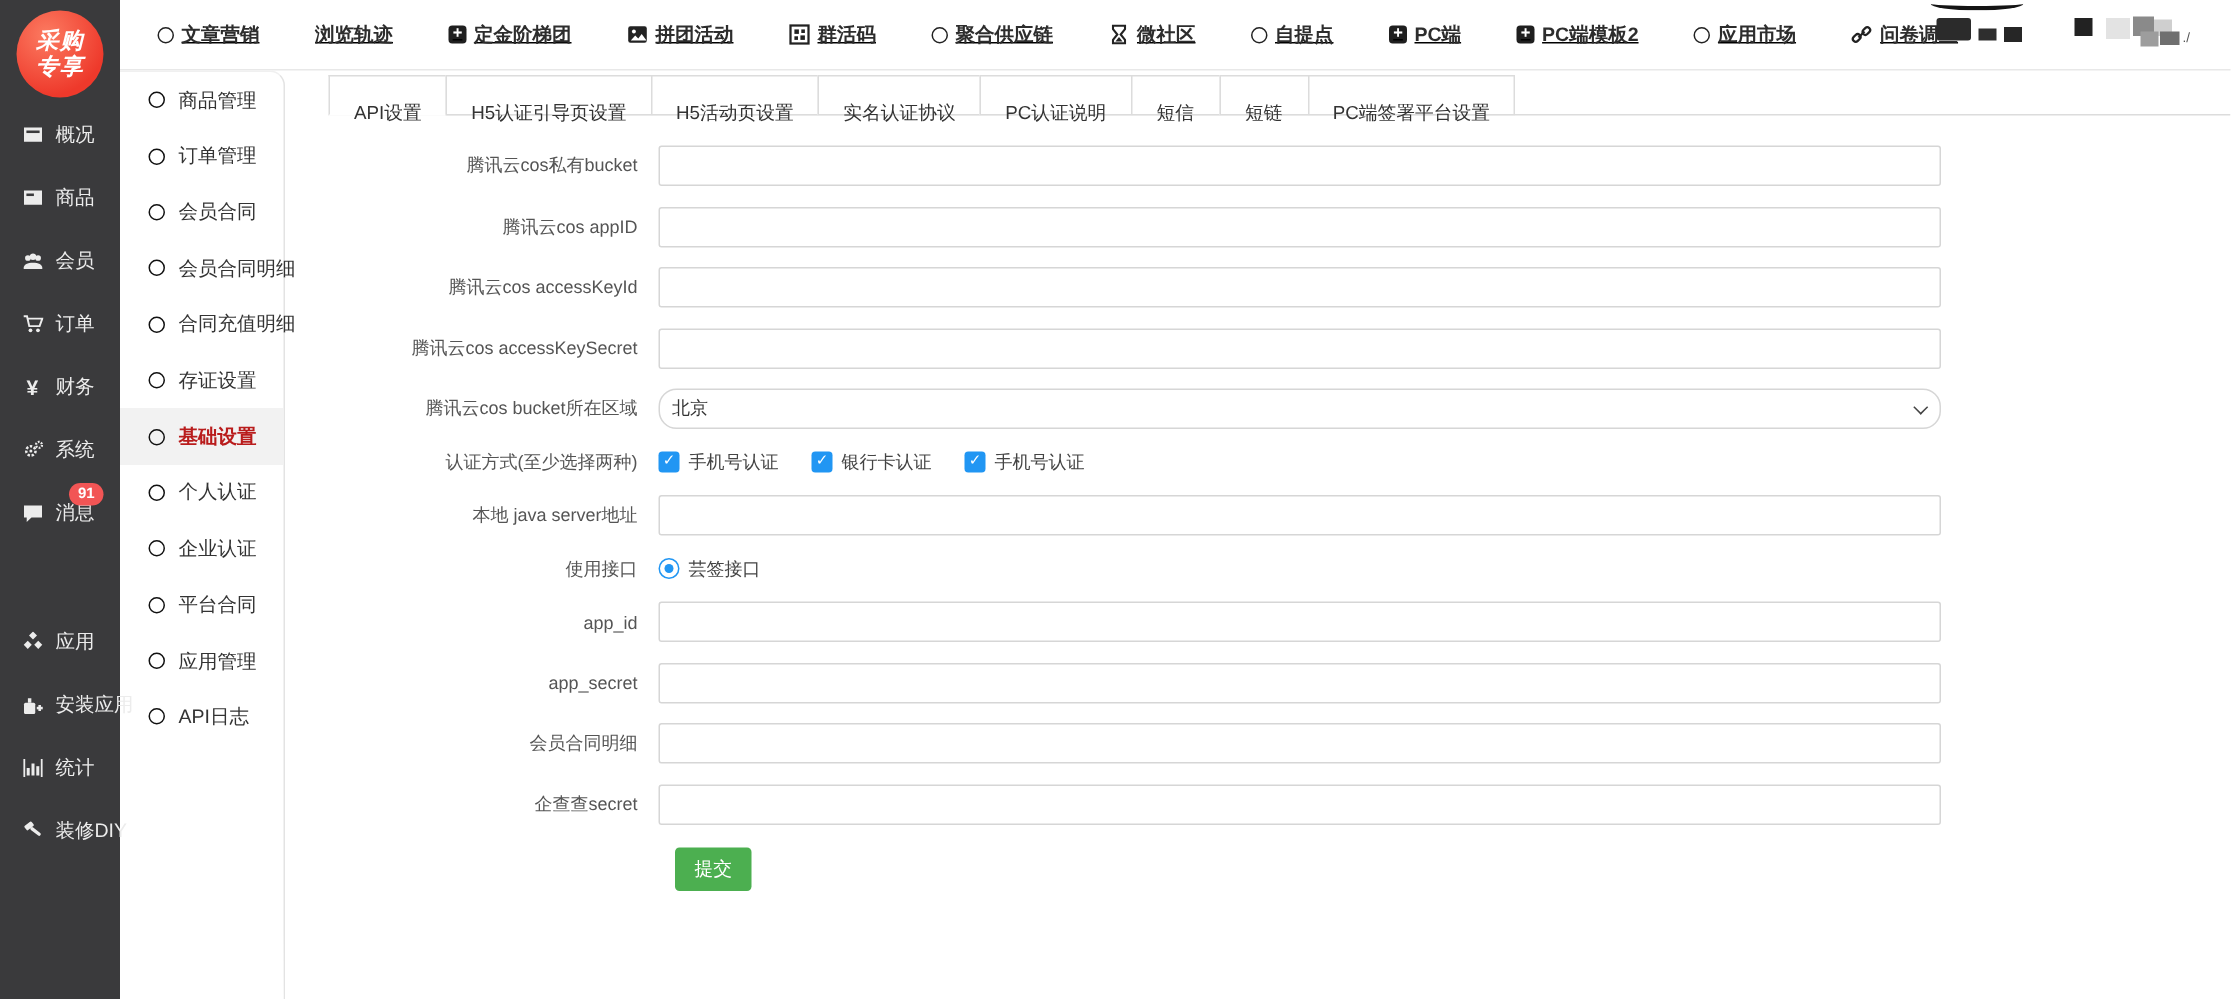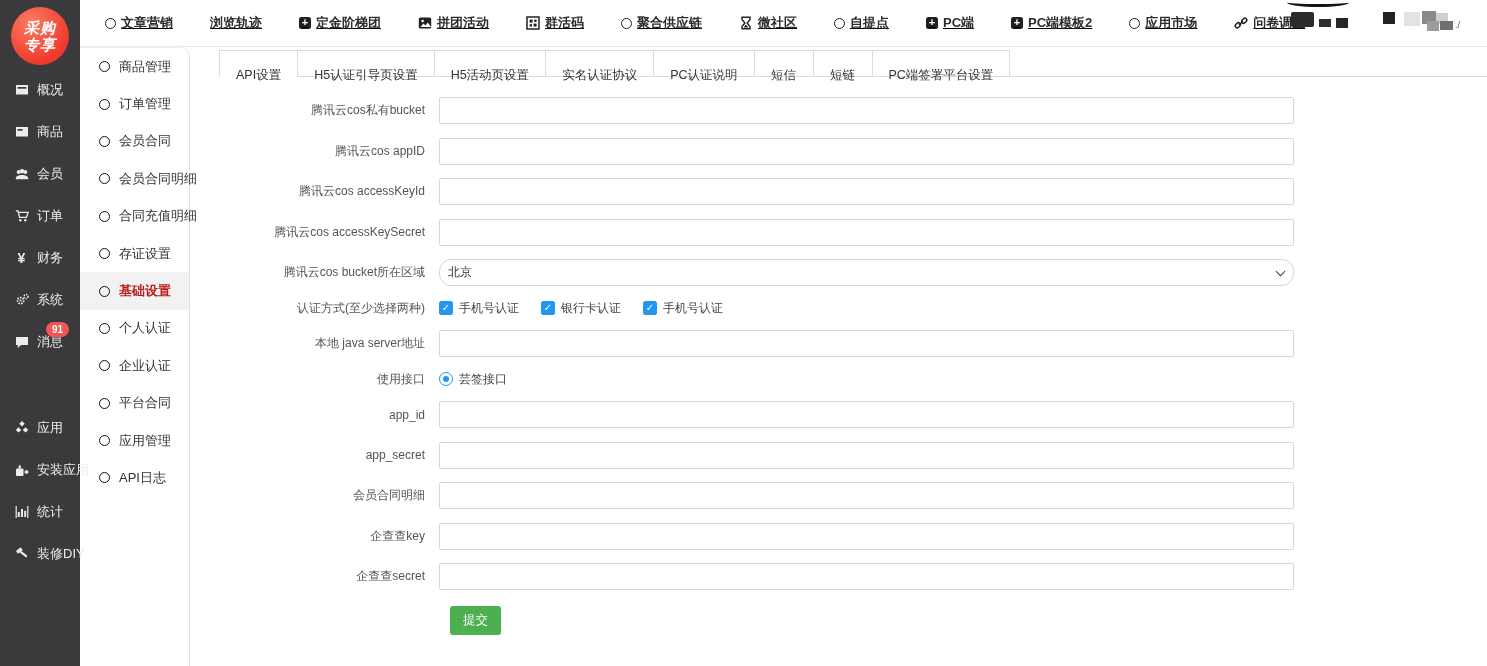--- a/index.html
+++ b/index.html
@@ -415,23 +415,18 @@
         <div class="flabel">app_secret</div>
         <div class="fctrl">
           <input class="finput" type="text" style="">
         </div>
       </div><div class="frow">
         <div class="flabel">会员合同明细</div>
         <div class="fctrl">
           <input class="finput" type="text" style="">
         </div>
       </div><div class="frow">
-        <div class="flabel">企查查key</div>
-        <div class="fctrl">
-          <input class="finput" type="text" style="">
-        </div>
-      </div><div class="frow">
         <div class="flabel">企查查secret</div>
         <div class="fctrl">
           <input class="finput" type="text" style="">
         </div>
       </div><button class="submit-btn">提交</button></div>
 </div>
 
 </body></html>

